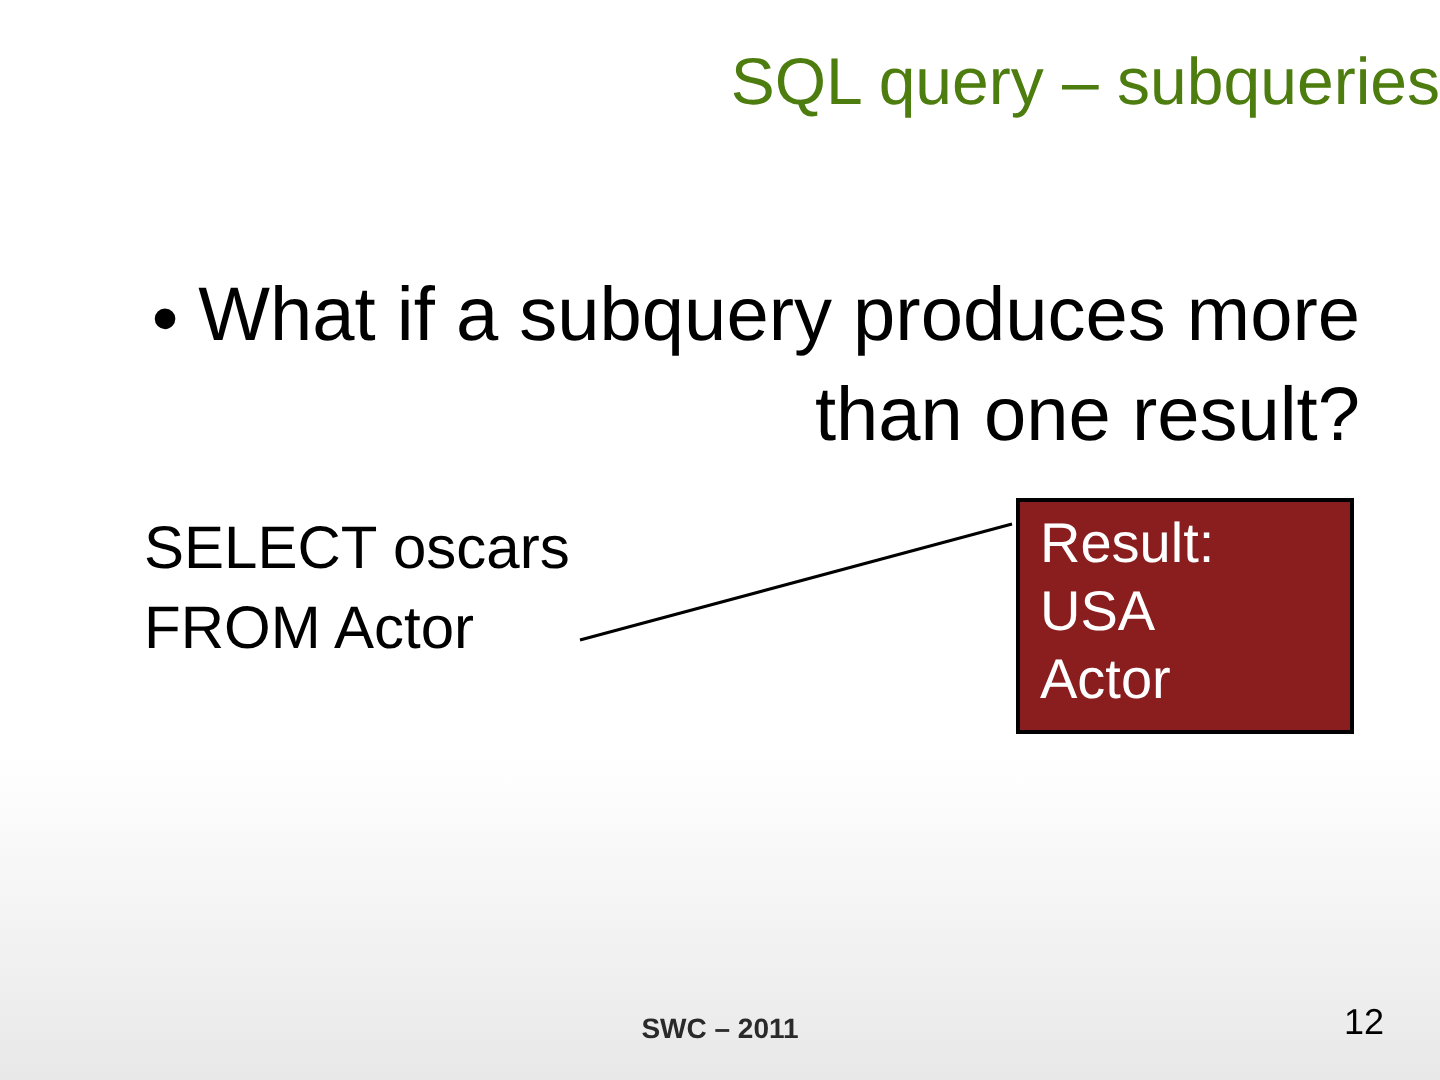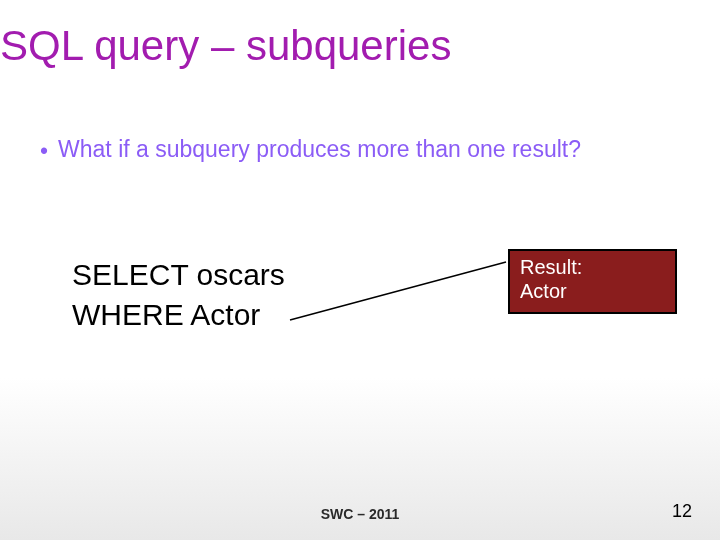--- a/index.html
+++ b/index.html
@@ -13,33 +13,34 @@
     font-family: Arial, Helvetica, sans-serif;
     background: linear-gradient(to bottom, #ffffff 0%, #ffffff 70%, #e8e8e8 100%);
     position: relative;
     color: #000;
   }
   .title {
     position: absolute;
     top: 22px;
     left: 0;
     right: 0;
-    text-align: left;
-    font-size: 42px;
-    color: #a21caf;
+    text-align: right;
+    font-size: 33px;
+    color: #4d7c0f;
     font-weight: 400;
   }
   .bullet {
     position: absolute;
     top: 135px;
     left: 40px;
     right: 40px;
-    font-size: 23px;
-    color: #8b5cf6;
+    font-size: 38px;
+    color: #000000;
     line-height: 1.25;
+    text-align: right;
   }
   .bullet .dot {
     display: inline-block;
     vertical-align: top;
     margin-right: 10px;
     margin-top: 2px;
   }
   .bullet .body-text {
     display: inline;
   }
@@ -52,21 +53,21 @@
     line-height: 1.32;
   }
   .result-box {
     position: absolute;
     top: 249px;
     left: 508px;
     width: 145px;
     background: #8a1d1d;
     border: 2px solid #000;
     color: #fff;
-    font-size: 20px;
+    font-size: 28px;
     padding: 4px 10px 8px 10px;
     line-height: 1.22;
   }
   .connector {
     position: absolute;
     top: 250px;
     left: 200px;
     pointer-events: none;
   }
   .footer-center {
@@ -92,25 +93,26 @@
 <body>
 
 <div class="title">SQL query – subqueries</div>
 
 <div class="bullet">
   <span class="dot">•</span><span class="body-text">What if a subquery produces more than one result?</span>
 </div>
 
 <div class="sql-block">
   <div>SELECT oscars</div>
-  <div>WHERE Actor</div>
+  <div>FROM Actor</div>
 </div>
 
 <div class="result-box">
   <div>Result:</div>
+  <div>USA</div>
   <div>Actor</div>
 </div>
 
 <svg class="connector" width="320" height="120">
   <line x1="90" y1="70" x2="306" y2="12" stroke="#000" stroke-width="1.5"></line>
 </svg>
 
 <div class="footer-center">SWC – 2011</div>
 <div class="footer-right">12</div>
 

